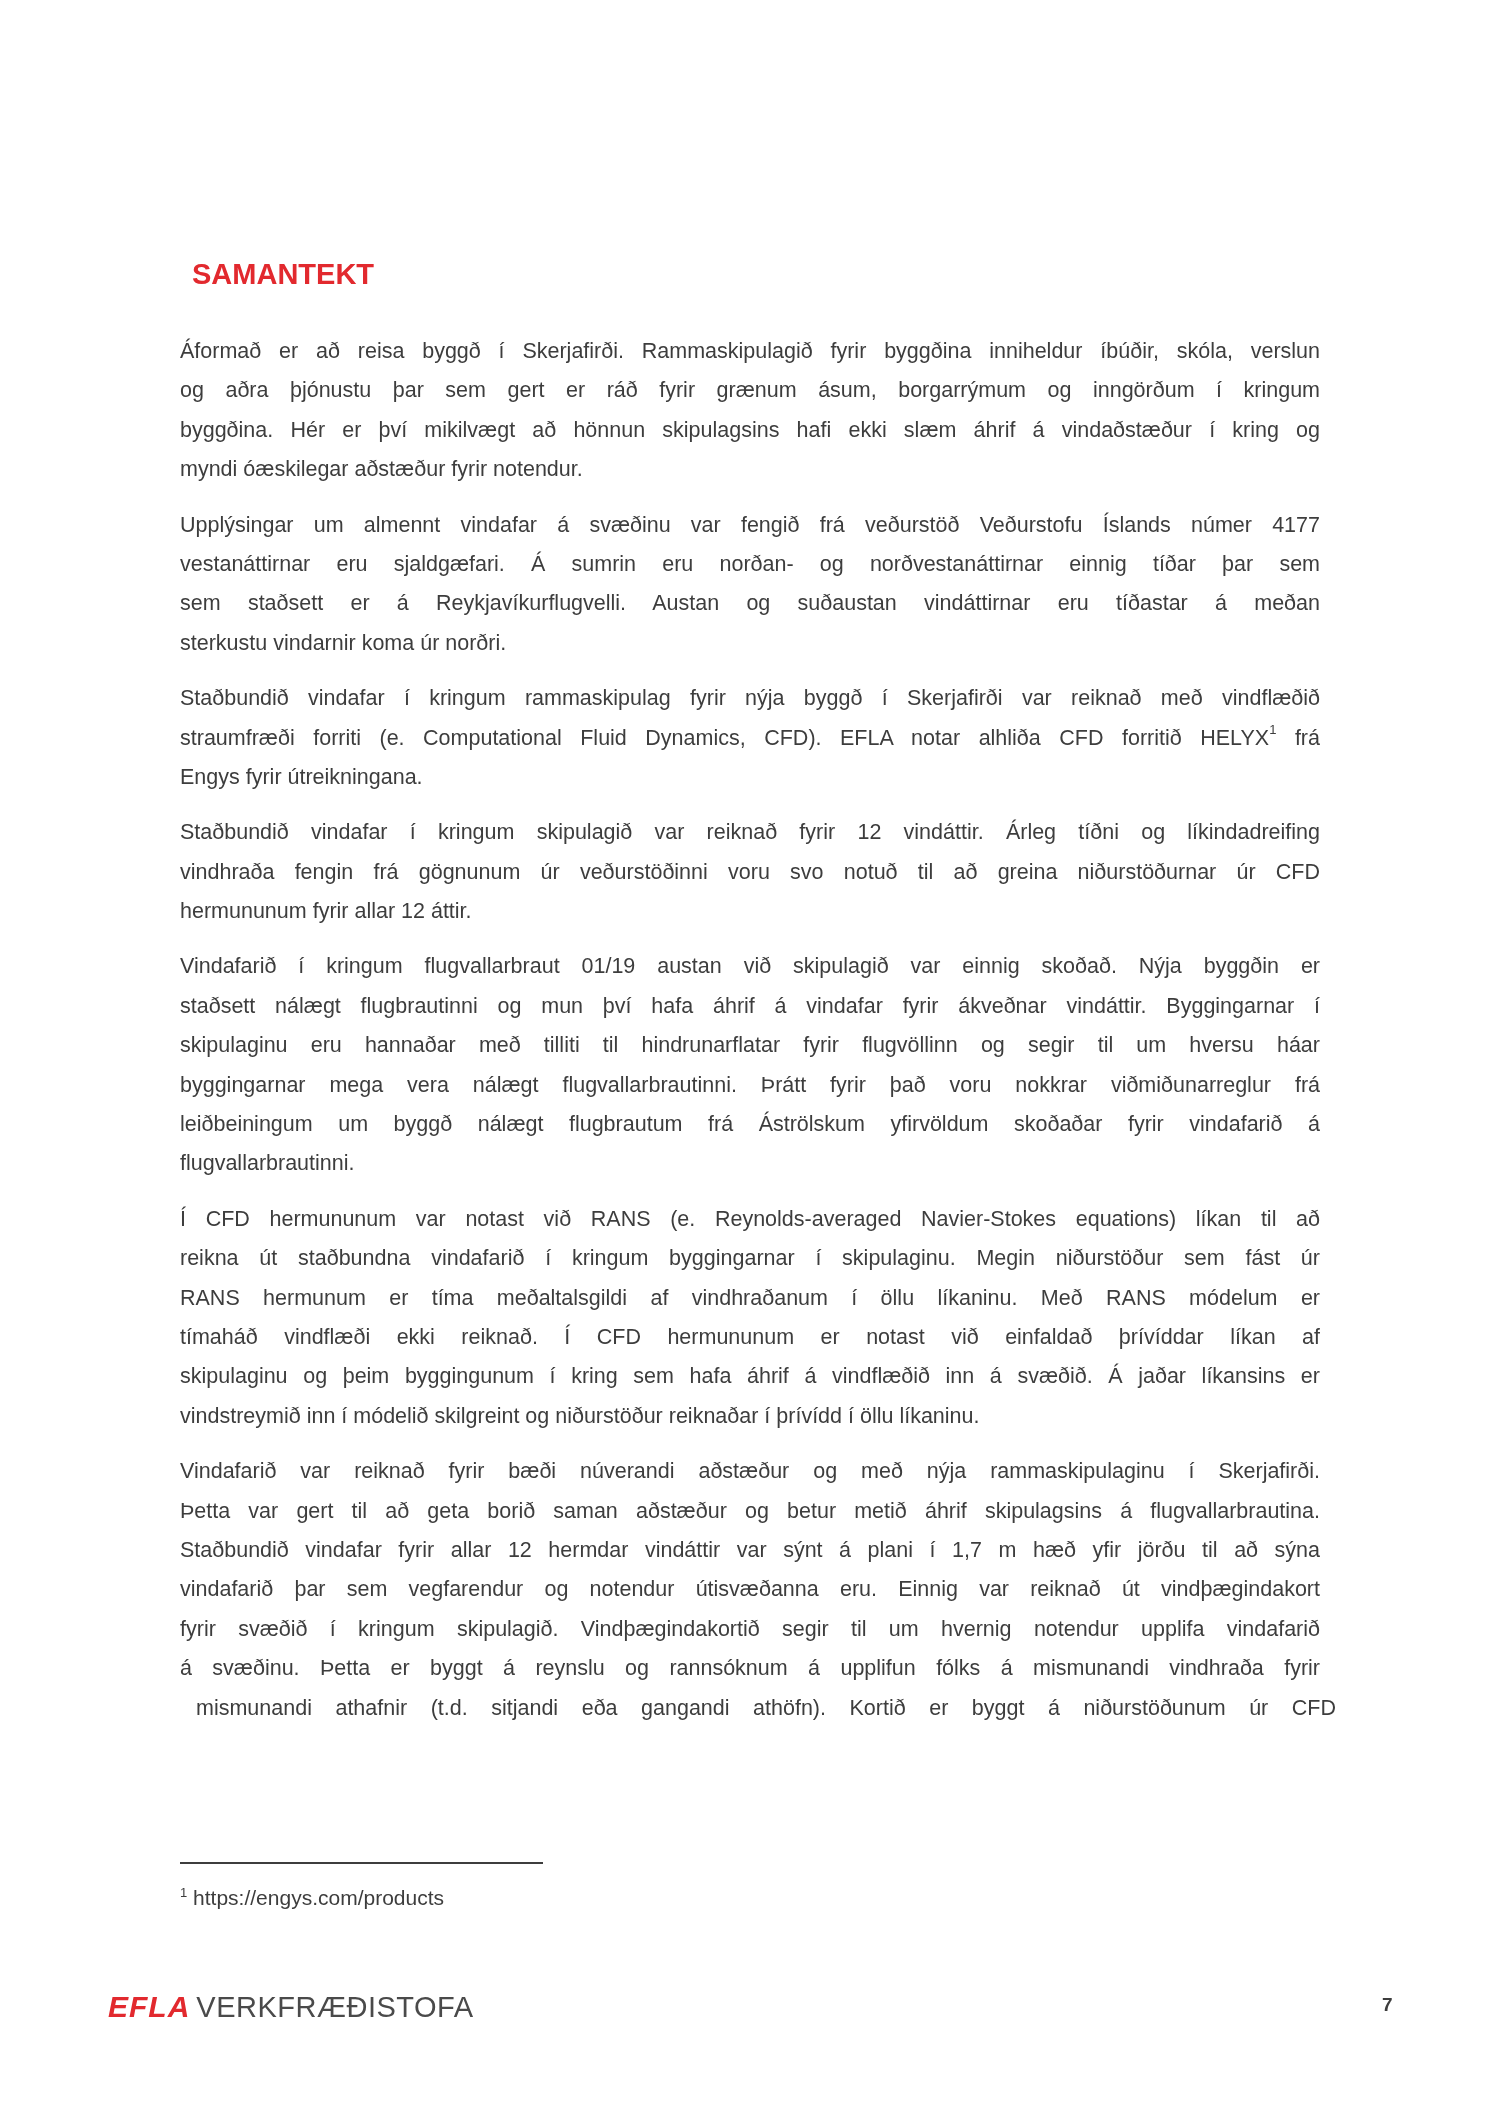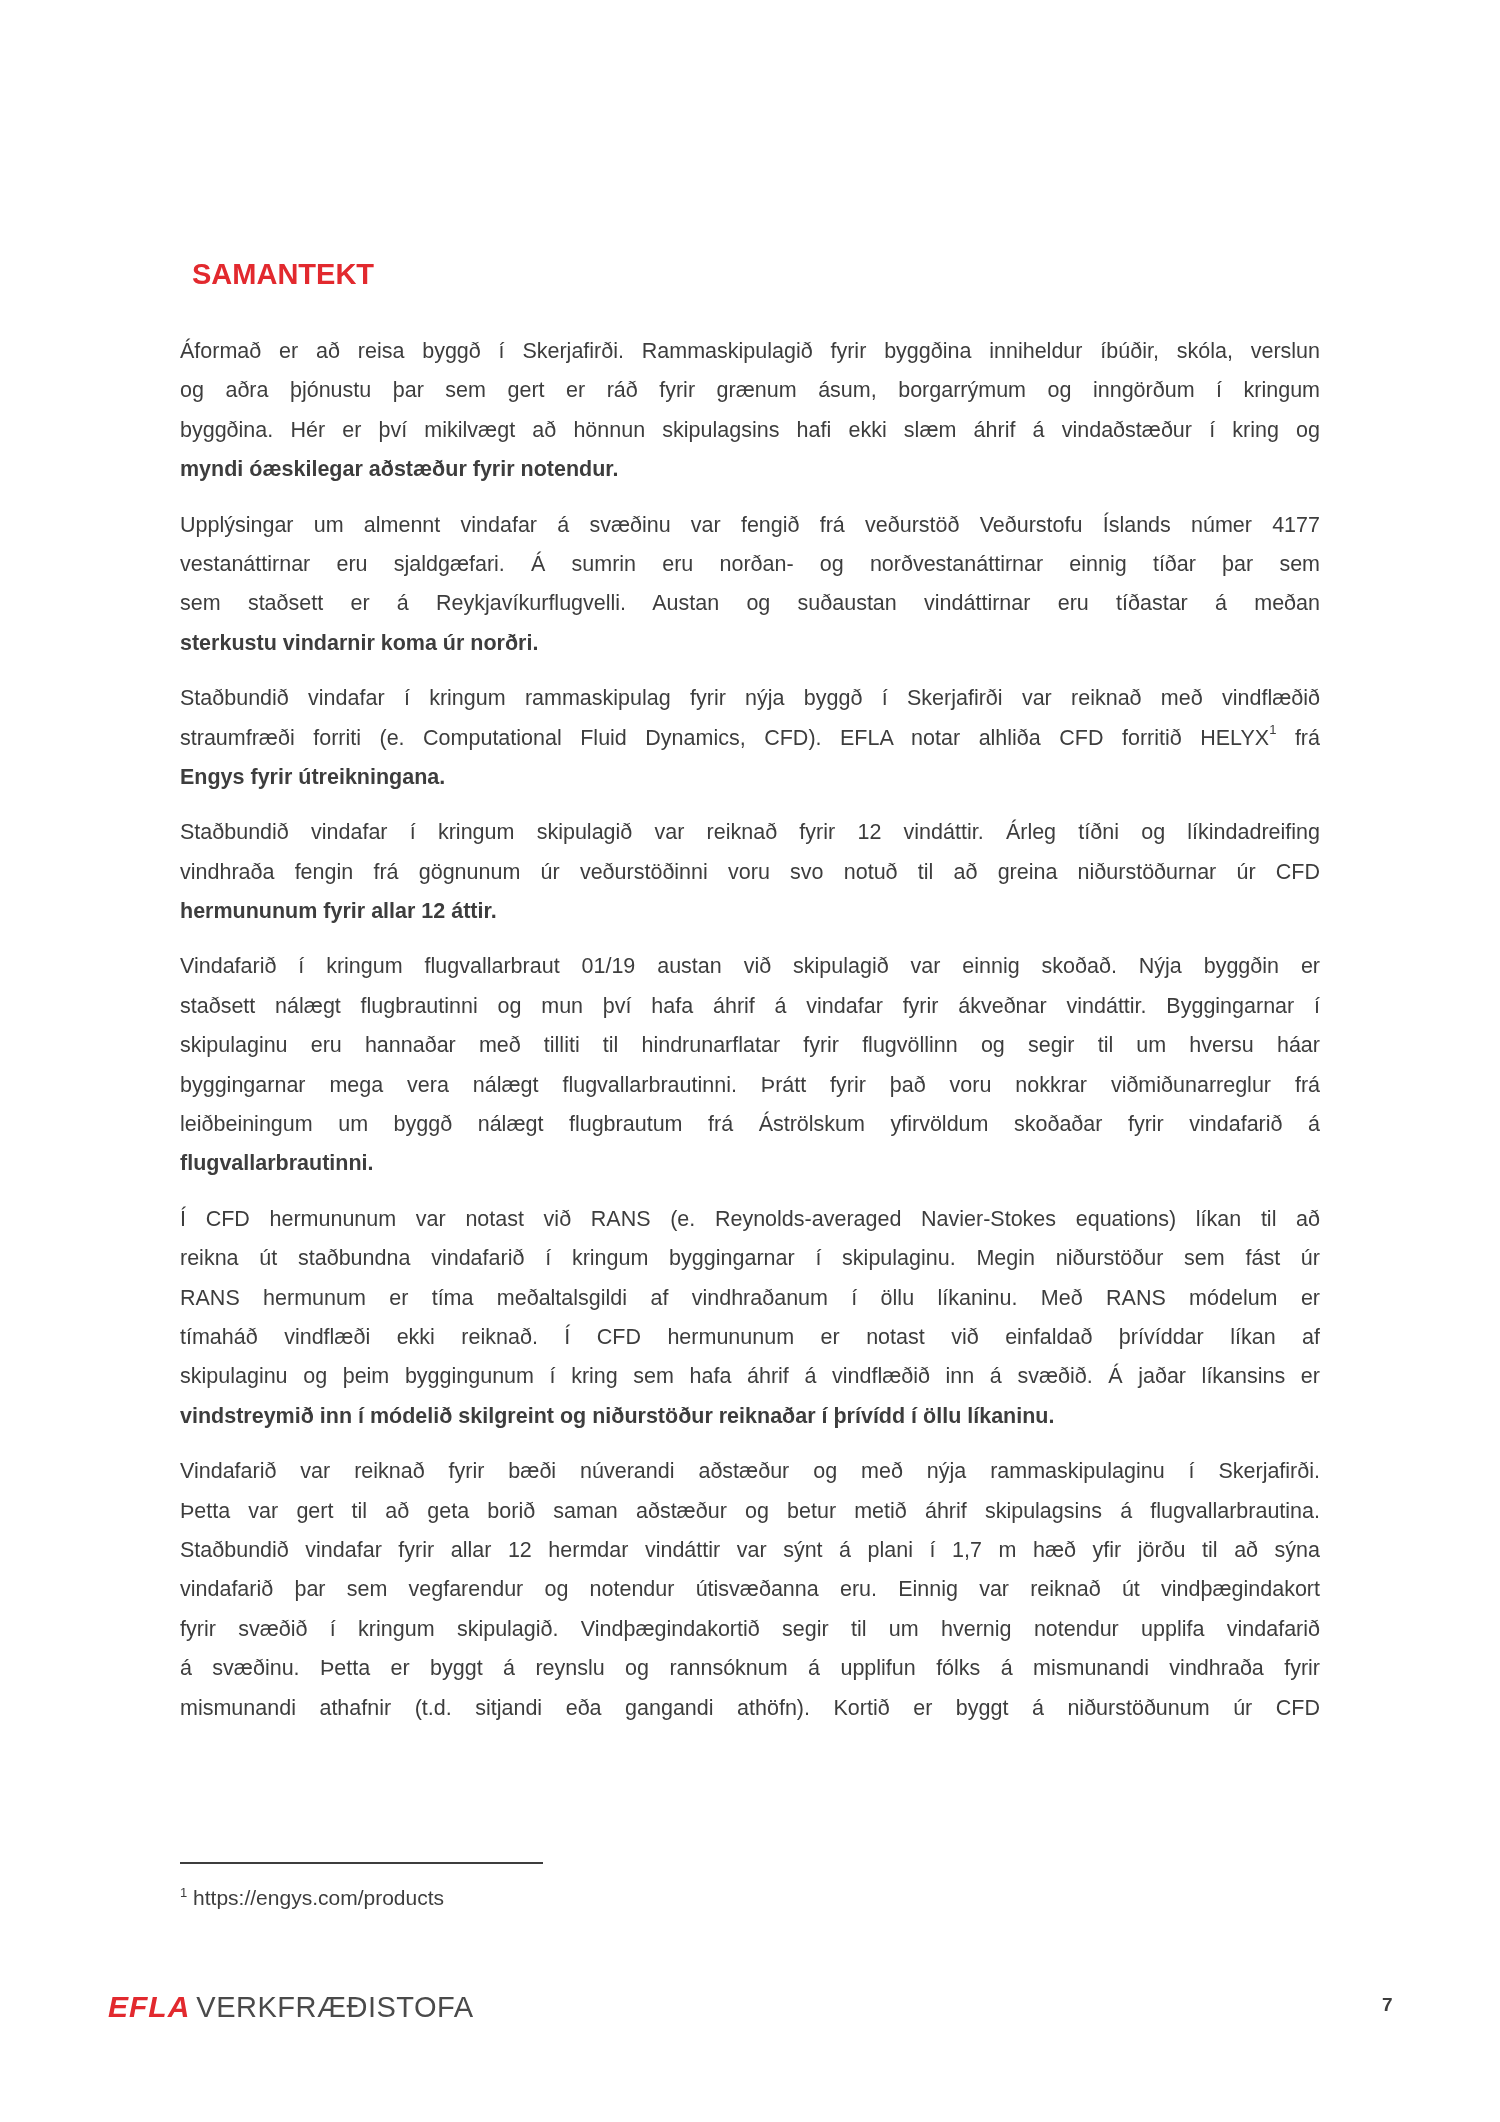--- a/index.html
+++ b/index.html
@@ -8,21 +8,21 @@
   .page { position: absolute; left: 0; top: 0; width: 1500px; height: 2122px; }
   .heading { position: absolute; left: 180px; top: 246px; margin: 12px;
              font-family: "Liberation Sans", sans-serif; font-weight: bold;
              font-size: 29px; color: #e2292e; letter-spacing: 0px; }
   .body-text { position: absolute; left: 180px; top: 332px; width: 1140px; }
   .para { margin: 0 0 16px 0; }
   .line { display: block; height: 39.4px; line-height: 39.4px; font-size: 21.5px;
           text-align: justify; text-align-last: justify; white-space: nowrap; overflow: visible; }
   .line.last { text-align-last: left; }
   .line-inner { display: inline-block; width: 1140px; text-align: justify; text-align-last: justify; white-space: normal; }
-  .line.last .line-inner { text-align-last: left; font-weight: bold; }
+  .line.last .line-inner { text-align-last: left; }
   sup { font-size: 13px; line-height: 0; position: relative; top: -2px; }
   .fn-rule { position: absolute; left: 180px; top: 1862px; width: 363px; height: 2px; background: #3d3d3d; }
   .footnote { position: absolute; left: 180px; top: 1886px; font-size: 21px; color: #3d3d3d; }
   .footnote sup { font-size: 13px; vertical-align: super; top: 0; }
   .footer-logo { position: absolute; left: 108px; top: 1990px; font-size: 30px; white-space: nowrap; }
   .logo-efla { font-weight: bold; color: #e2292e; font-style: italic; letter-spacing: 1px; }
   .logo-rest { color: #4a4a4a; font-weight: normal; letter-spacing: 0.5px; margin-left: 6px; font-size: 29px; }
   .page-num { position: absolute; left: 1382px; top: 1994px; font-size: 19px; font-weight: bold; color: #3d3d3d; }
 </style>
 </head>
@@ -77,21 +77,21 @@
       <span class="line last"><span class="line-inner">vindstreymið inn í módelið skilgreint og niðurstöður reiknaðar í þrívídd í öllu líkaninu.</span></span>
     </div>
 
     <div class="para">
       <span class="line"><span class="line-inner" style="text-align-last: justify;">Vindafarið var reiknað fyrir bæði núverandi aðstæður og með nýja rammaskipulaginu í Skerjafirði.</span></span>
       <span class="line"><span class="line-inner" style="text-align-last: justify;">Þetta var gert til að geta borið saman aðstæður og betur metið áhrif skipulagsins á flugvallarbrautina.</span></span>
       <span class="line"><span class="line-inner" style="text-align-last: justify;">Staðbundið vindafar fyrir allar 12 hermdar vindáttir var sýnt á plani í 1,7 m hæð yfir jörðu til að sýna</span></span>
       <span class="line"><span class="line-inner" style="text-align-last: justify;">vindafarið þar sem vegfarendur og notendur útisvæðanna eru.  Einnig var reiknað út vindþægindakort</span></span>
       <span class="line"><span class="line-inner" style="text-align-last: justify;">fyrir svæðið í kringum skipulagið. Vindþægindakortið segir til um hvernig notendur upplifa vindafarið</span></span>
       <span class="line"><span class="line-inner" style="text-align-last: justify;">á svæðinu. Þetta er byggt á reynslu og rannsóknum á upplifun fólks á mismunandi vindhraða fyrir</span></span>
-      <span class="line"><span class="line-inner" style="text-align-last: justify;">mismunandi athafnir (t.d. sitjandi eða gangandi athöfn). Kortið er byggt á niðurstöðunum úr CFD</span></span>
+      <span class="line"><span class="line-inner" style="text-align-last: justify; margin-left: 16px;">mismunandi athafnir (t.d. sitjandi eða gangandi athöfn). Kortið er byggt á niðurstöðunum úr CFD</span></span>
     </div>
   </div>
 
   <div class="fn-rule"></div>
   <div class="footnote">
     <sup>1</sup>
     <span>https://engys.com/products</span>
   </div>
 
   <div class="footer-logo">

